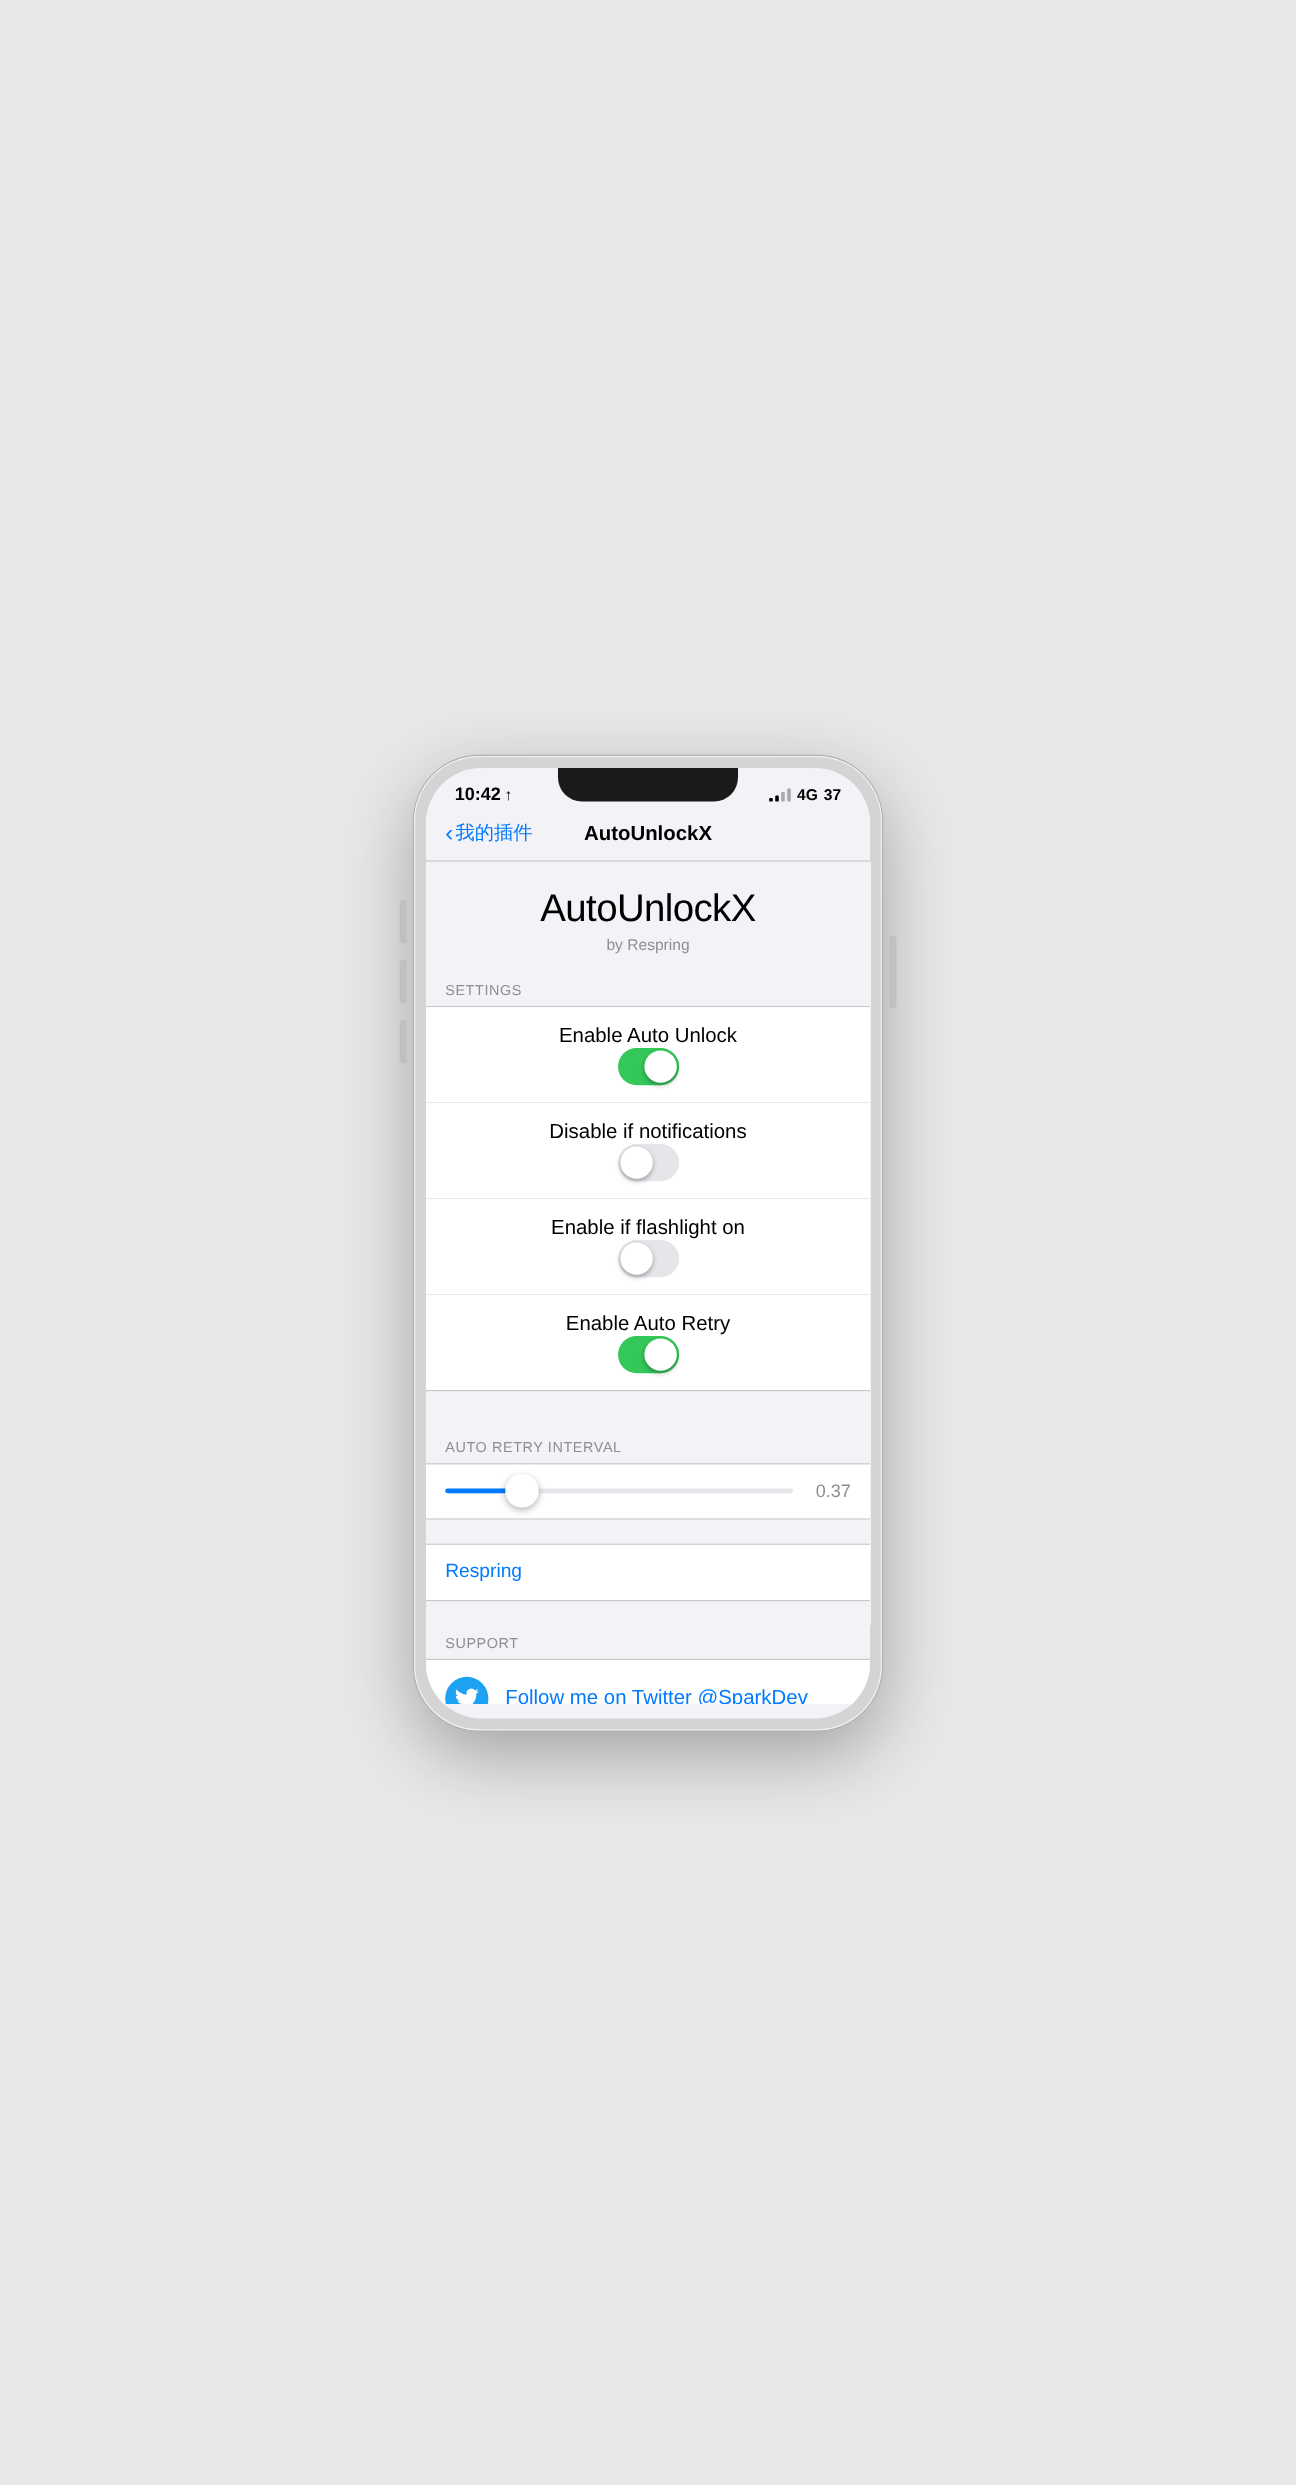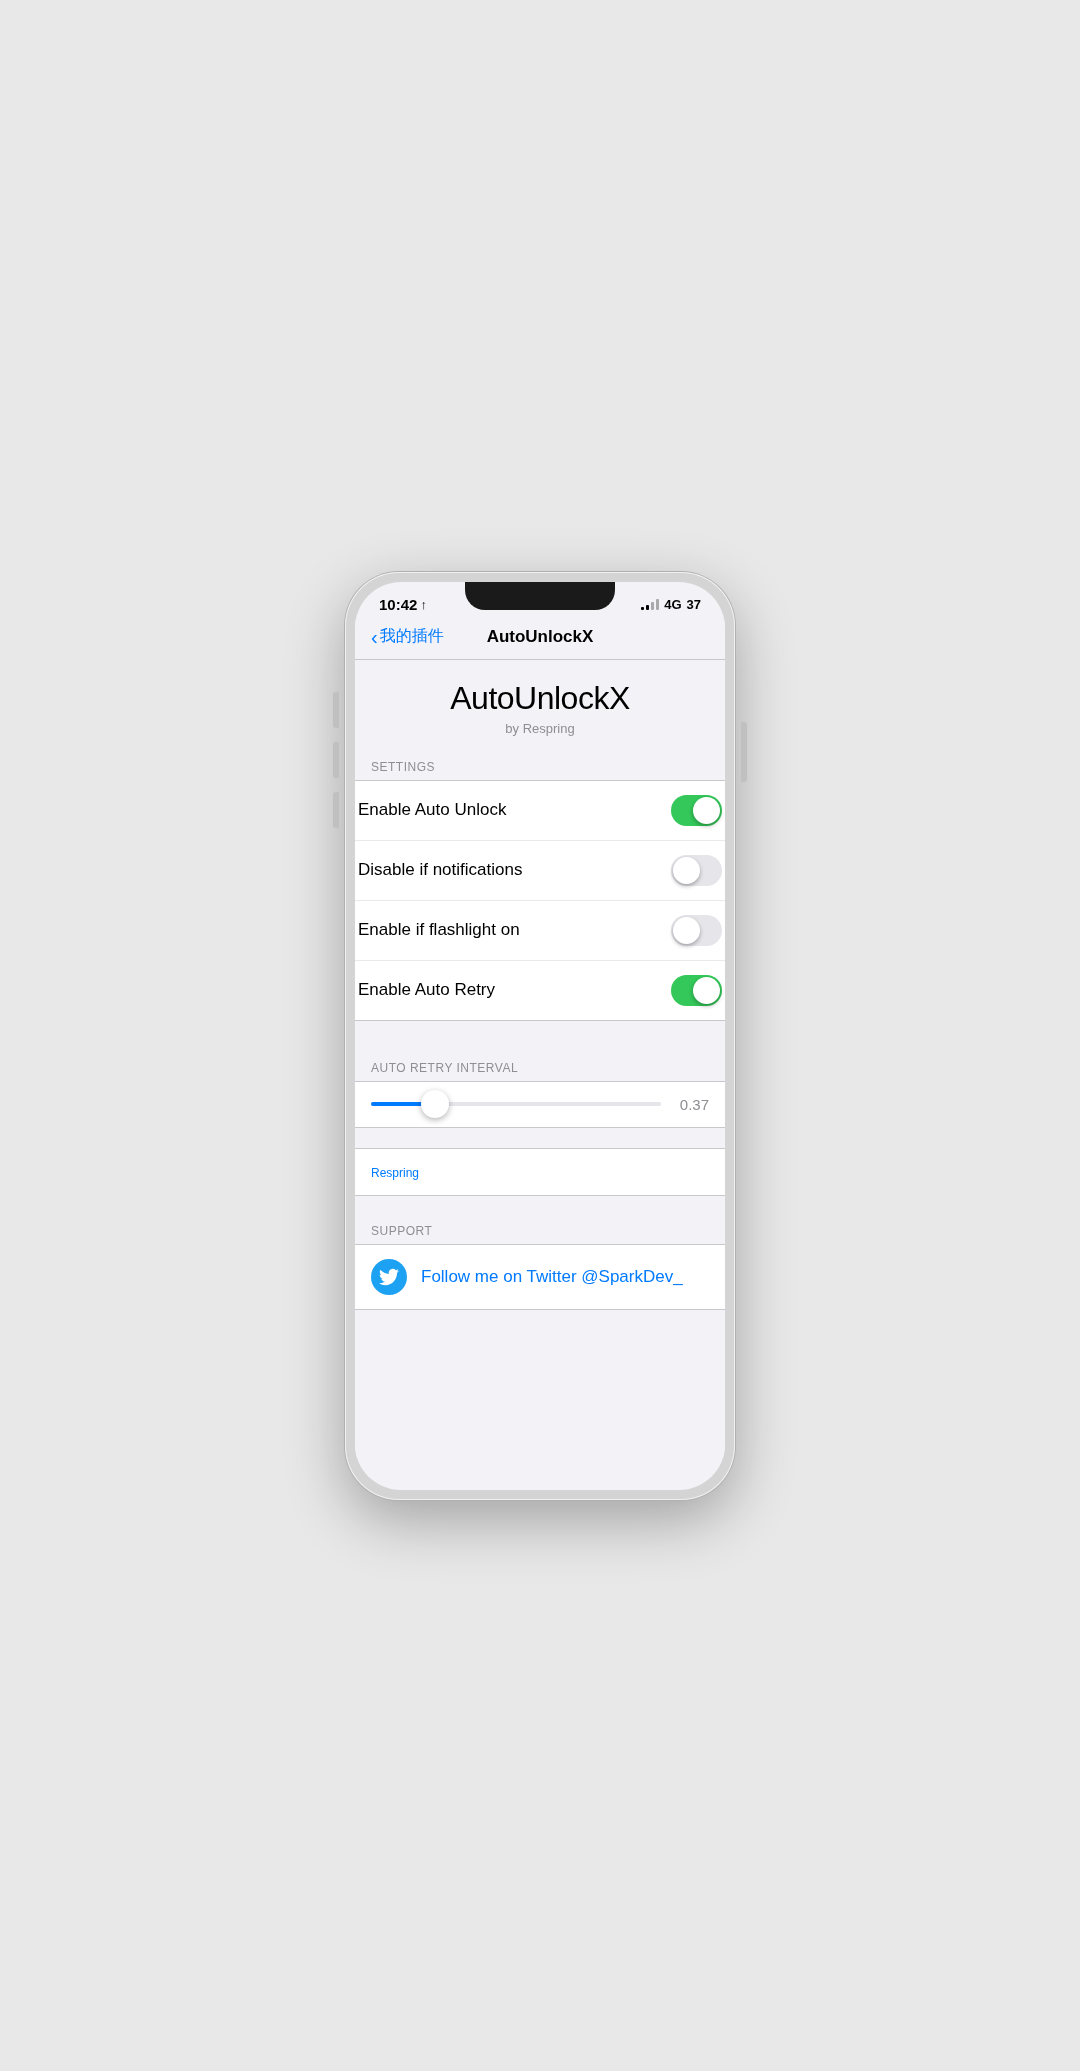--- a/index.html
+++ b/index.html
@@ -8,21 +8,21 @@
       background: #e8e8e8;
       display: flex;
       justify-content: center;
       align-items: center;
       min-height: 100vh;
       font-family: -apple-system, 'SF Pro Display', 'Helvetica Neue', Arial, sans-serif;
     }
 
     .phone-outer {
       width: 390px;
-      height: 928px;
+      height: 812px;
       background: #d4d4d4;
       border-radius: 54px;
       padding: 10px;
       box-shadow:
         0 0 0 1px #b0b0b0,
         0 20px 60px rgba(0,0,0,0.3),
         inset 0 0 0 1px #f0f0f0;
       position: relative;
     }
 
@@ -191,23 +191,24 @@
       border-radius: 0;
       margin: 0;
       border-top: 1px solid #c8c8cc;
       border-bottom: 1px solid #c8c8cc;
     }
 
     .settings-row {
       display: flex;
       justify-content: space-between;
       align-items: center;
-      padding: 14px 3px;
+      padding: 14px 16px;
       border-bottom: 1px solid #e8e8ed;
       background: #fff;
+      flex-direction: column;
     }
 
     .settings-row:last-child {
       border-bottom: none;
     }
 
     .settings-label {
       font-size: 17px;
       color: #000;
     }
@@ -307,21 +308,21 @@
       border-bottom: 1px solid #c8c8cc;
       margin-top: 20px;
     }
 
     .respring-row {
       padding: 14px 16px;
       cursor: pointer;
     }
 
     .respring-label {
-      font-size: 12px;
+      font-size: 16px;
       color: #007aff;
     }
 
     
     .support-section {
       margin-top: 20px;
     }
 
     .support-group {
       background: #fff;

